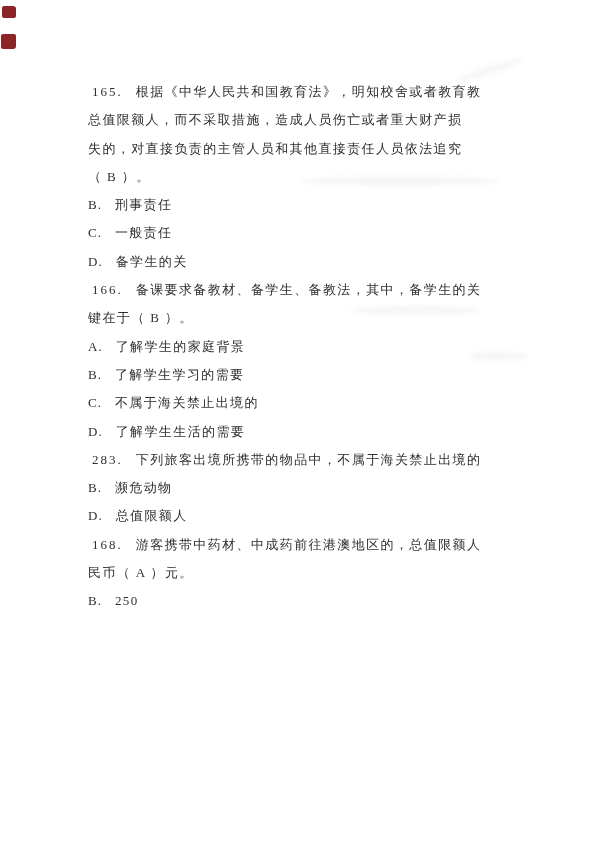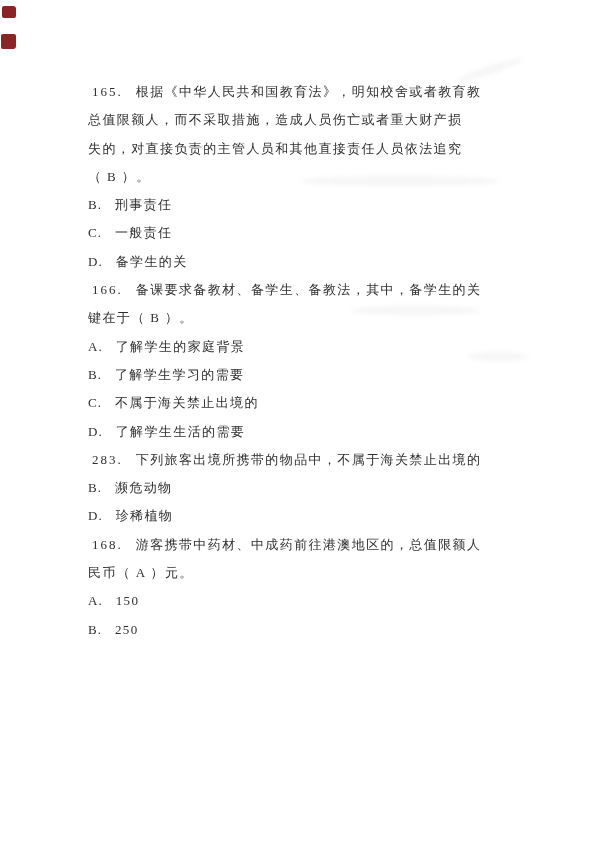--- a/index.html
+++ b/index.html
@@ -104,31 +104,28 @@
     </div>
 
     <div class="question">
       <div class="line stem-first">
         <span class="qnum">283.</span><span>下列旅客出境所携带的物品中，不属于海关禁止出境的</span>
       </div>
       <div class="line option">
         <span class="opt-label">B.</span><span>濒危动物</span>
       </div>
       <div class="line option">
-        <span class="opt-label">D.</span><span>珍稀植物</span>
+        <span class="opt-label">D.</span><span>总值限额人</span>
       </div>
     </div>
 
     <div class="question">
       <div class="line stem-first">
         <span class="qnum">168.</span><span>游客携带中药材、中成药前往港澳地区的，总值限额人</span>
       </div>
       <div class="line">民币（ A ）元。</div>
       <div class="line option">
-        <span class="opt-label">A.</span><span>150</span>
-      </div>
-      <div class="line option">
         <span class="opt-label">B.</span><span>250</span>
       </div>
     </div>
 
   </div>
 </div>
 
 </body></html>

